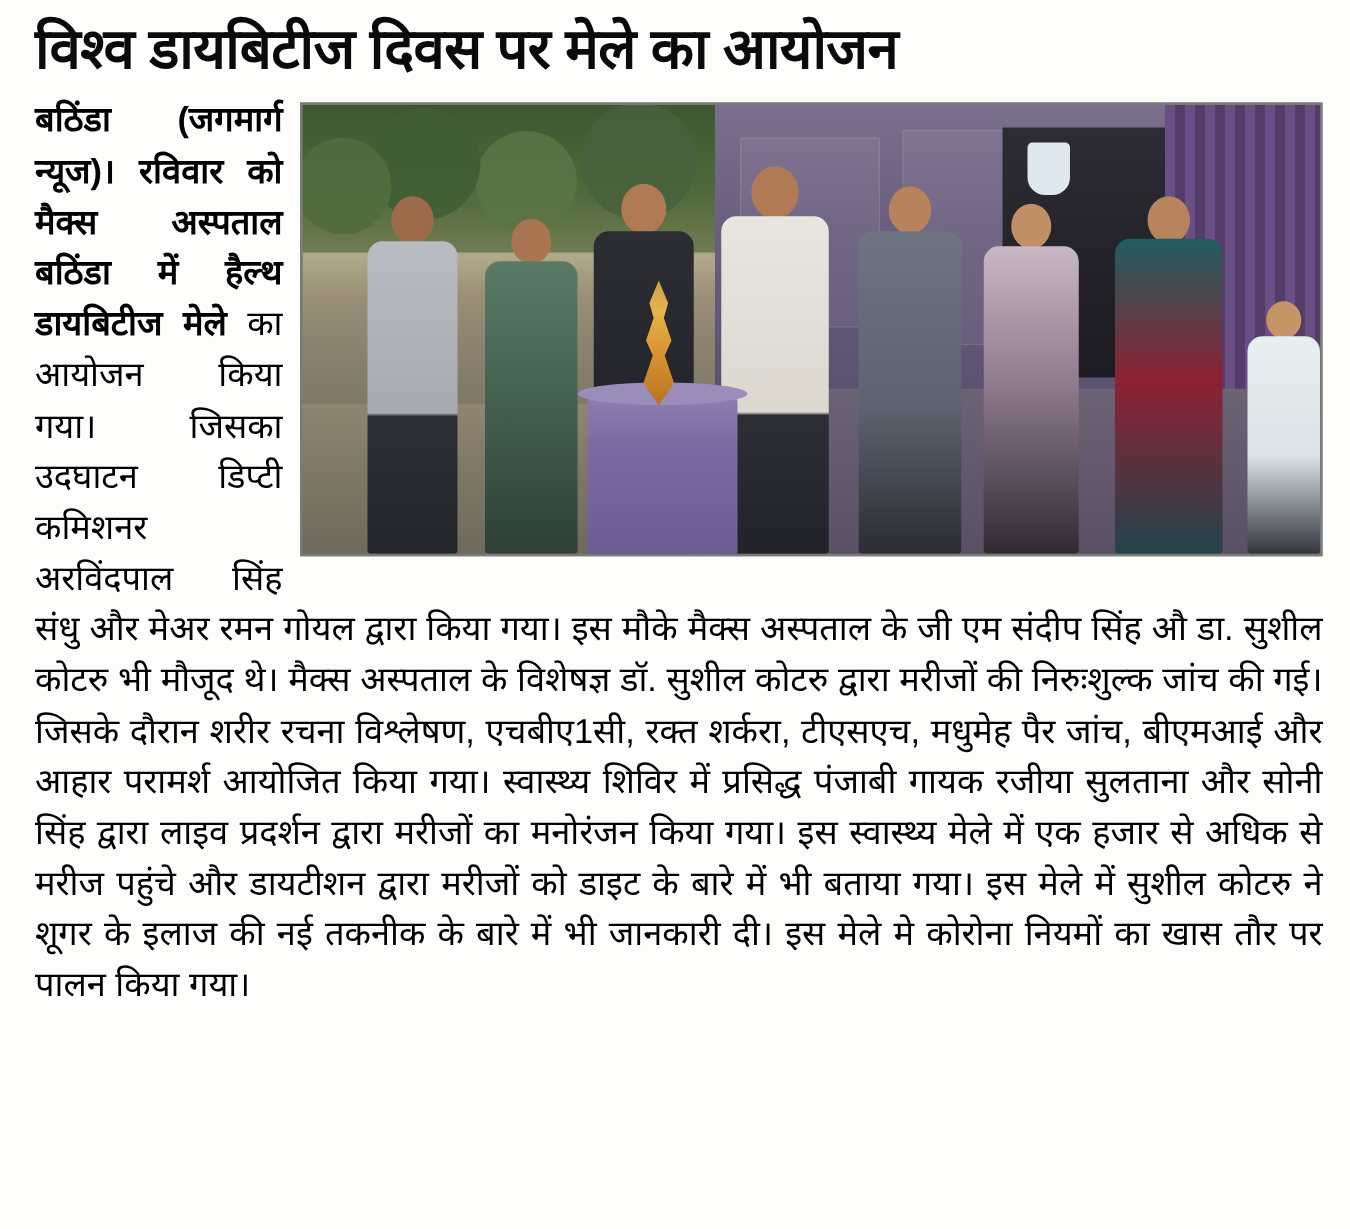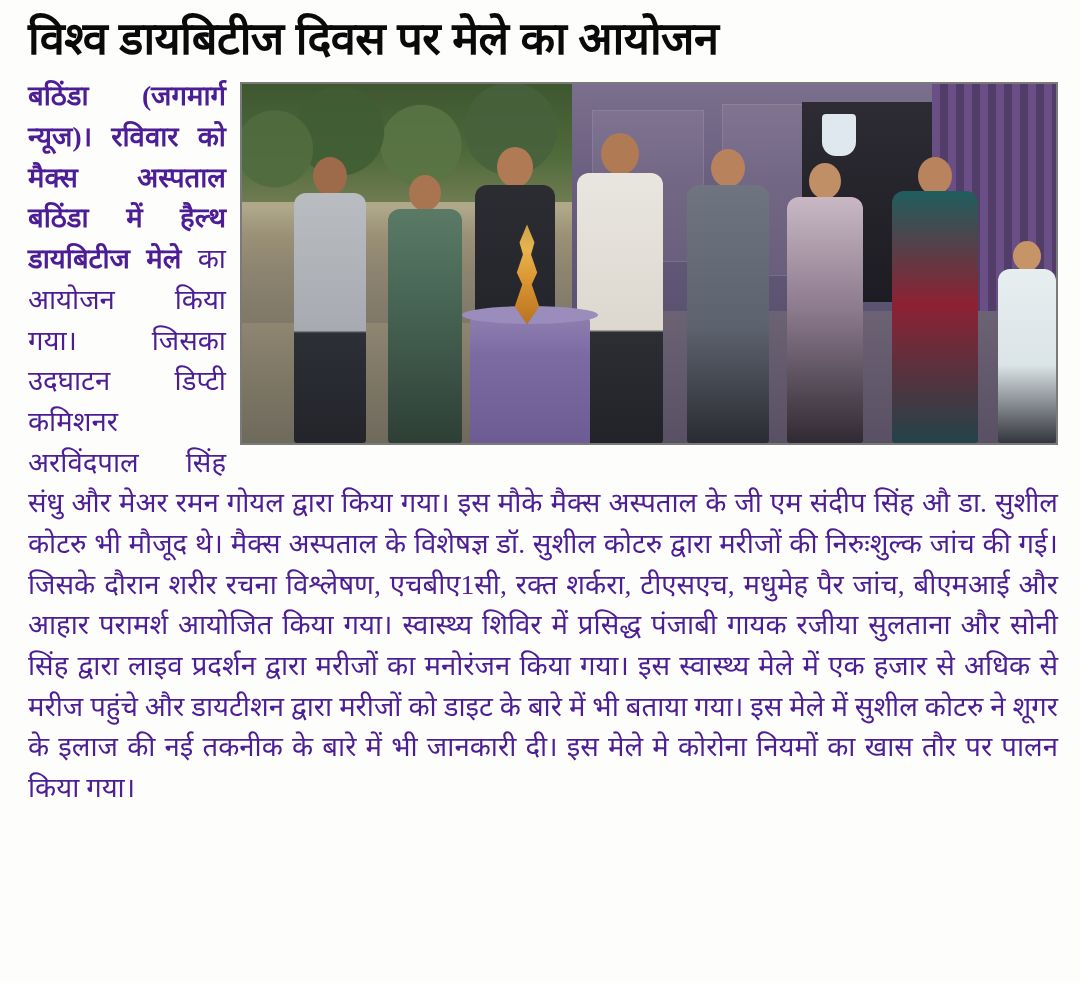--- a/index.html
+++ b/index.html
@@ -26,26 +26,26 @@
     font-family: "Liberation Sans", "DejaVu Sans", sans-serif;
     font-weight: bold;
     font-size: 45px;
     line-height: 1.12;
     letter-spacing: -0.5px;
     color: #0a0a0a;
     margin: 0 0 12px 0;
     white-space: nowrap;
   }
   .article {
-    font-family: Liberation Serif, serif;
+    font-family: Liberation Sans, sans-serif;
     font-size: 27.5px;
     line-height: 1.48;
     text-align: justify;
     text-justify: inter-word;
-    color: #4c1d95;
+    color: #000000;
   }
   .lede {
     font-weight: bold;
   }
   .figure {
     float: right;
     width: 818px;
     height: 363px;
     margin: 6px 0 6px 14px;
     border: 2px solid #7a7a7a;

